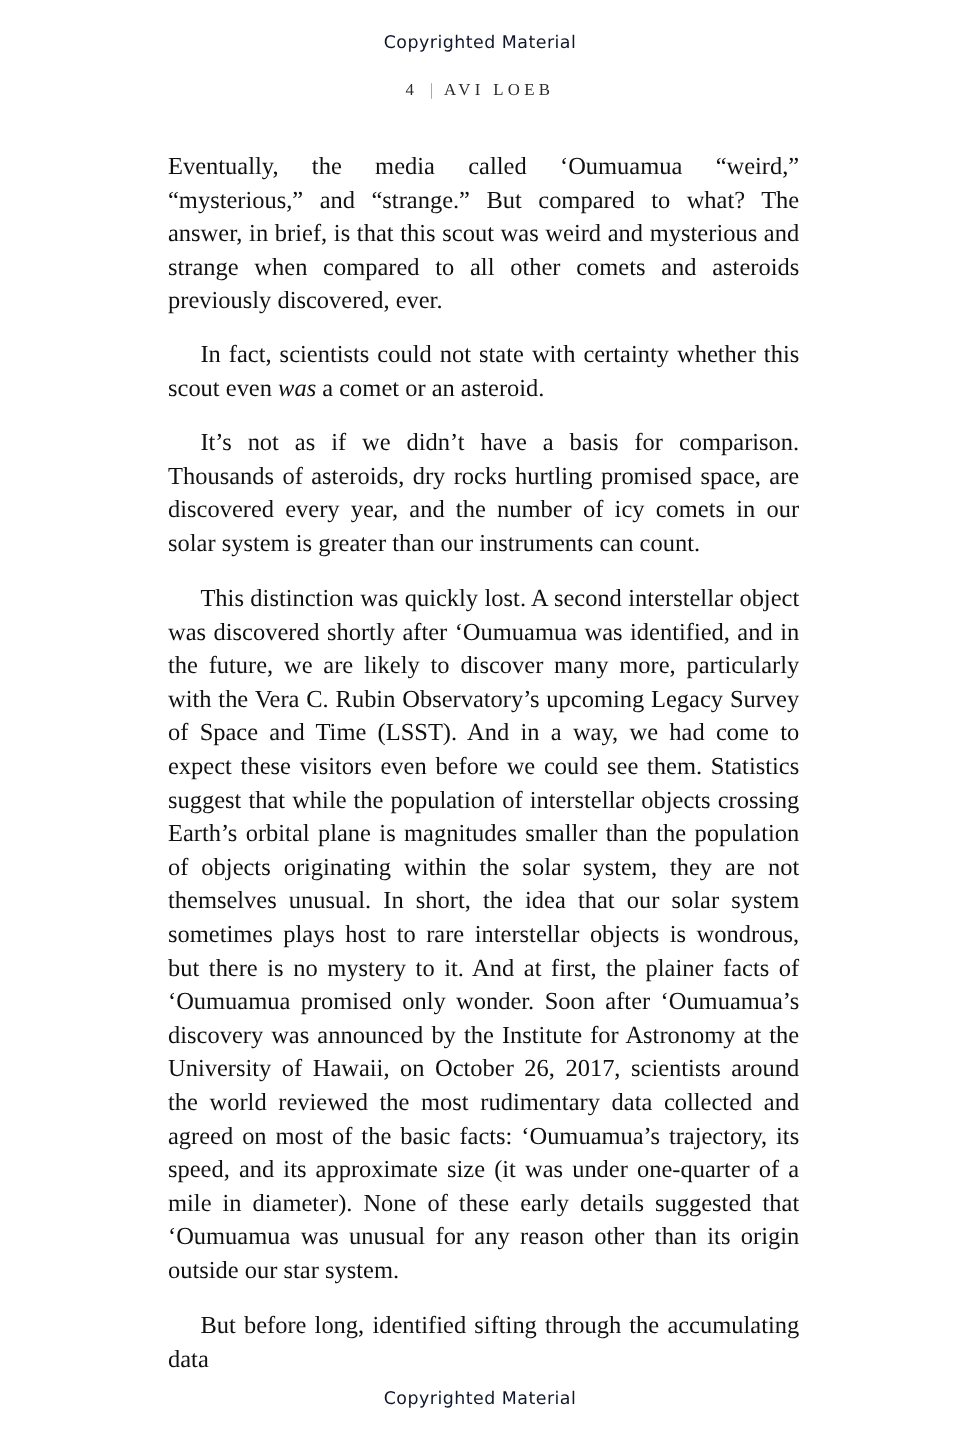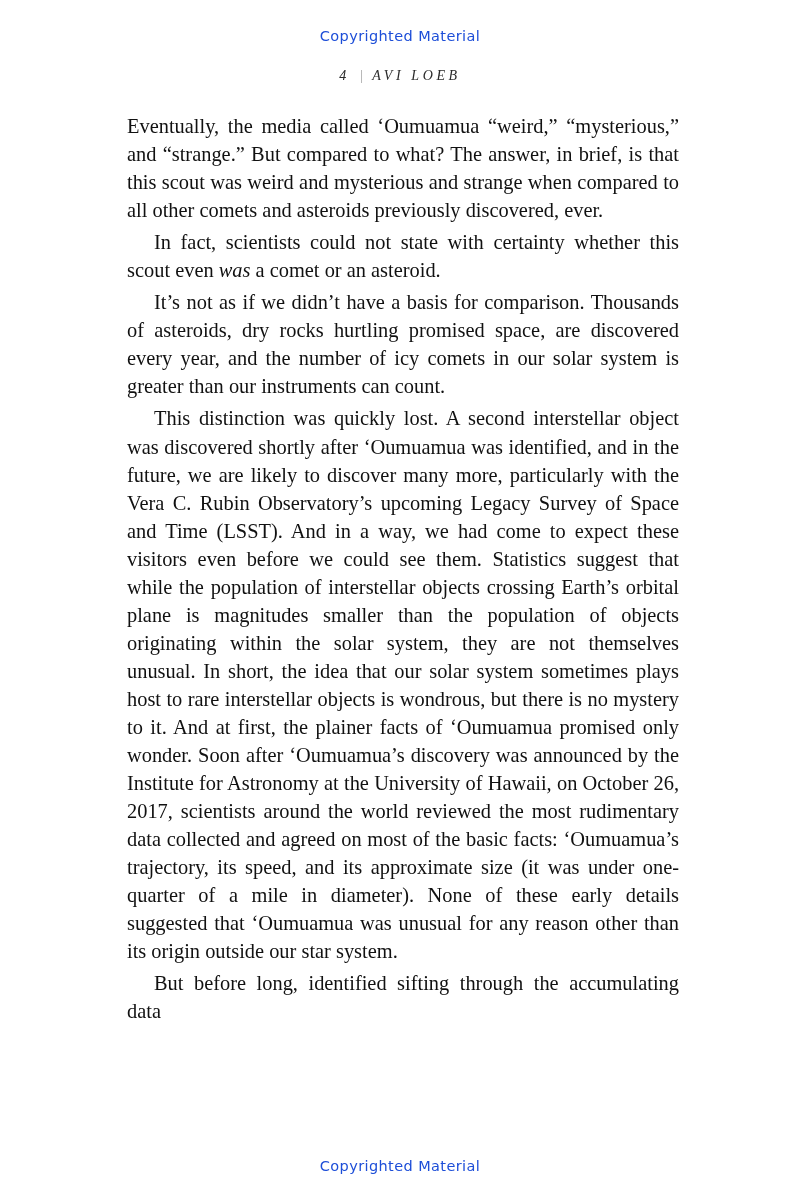--- a/index.html
+++ b/index.html
@@ -25,39 +25,38 @@
 
   
   .watermark {
     position: absolute;
     left: 0;
     width: 800px;
     text-align: center;
     font-family: "DejaVu Sans", sans-serif;
     font-size: 14.5px;
     letter-spacing: 0.4px;
-    color: #1d4ed8;
+    color: #0f172a;
     font-weight: 400;
     white-space: nowrap;
   }
   .watermark-top { top: 28px; }
   .watermark-bottom { top: 1158px; }
 
   
   .running-head {
     position: absolute;
     top: 68px;
     left: 0;
     width: 800px;
     text-align: center;
     font-family: "Liberation Serif", serif;
     font-size: 14px;
     color: #2b2b2b;
     white-space: nowrap;
-    font-style: italic;
   }
   .rh-folio {
     letter-spacing: 2.2px;
   }
   .rh-sep {
     display: inline-block;
     margin: 0 9px 0 11px;
     color: #9a9a9a;
     font-weight: 300;
   }
@@ -67,21 +66,21 @@
 
   
   .text-block {
     position: absolute;
     top: 108px;
     left: 123px;
     width: 560px;
   }
 
   .para {
-    margin: 4px;
+    margin: 17px;
     font-size: 20.4px;
     line-height: 28.05px;
     text-align: justify;
     text-align-last: left;
     text-indent: 27px;
     hyphens: none;
     -webkit-hyphens: none;
     word-spacing: 0px;
   }
   .para.first {

